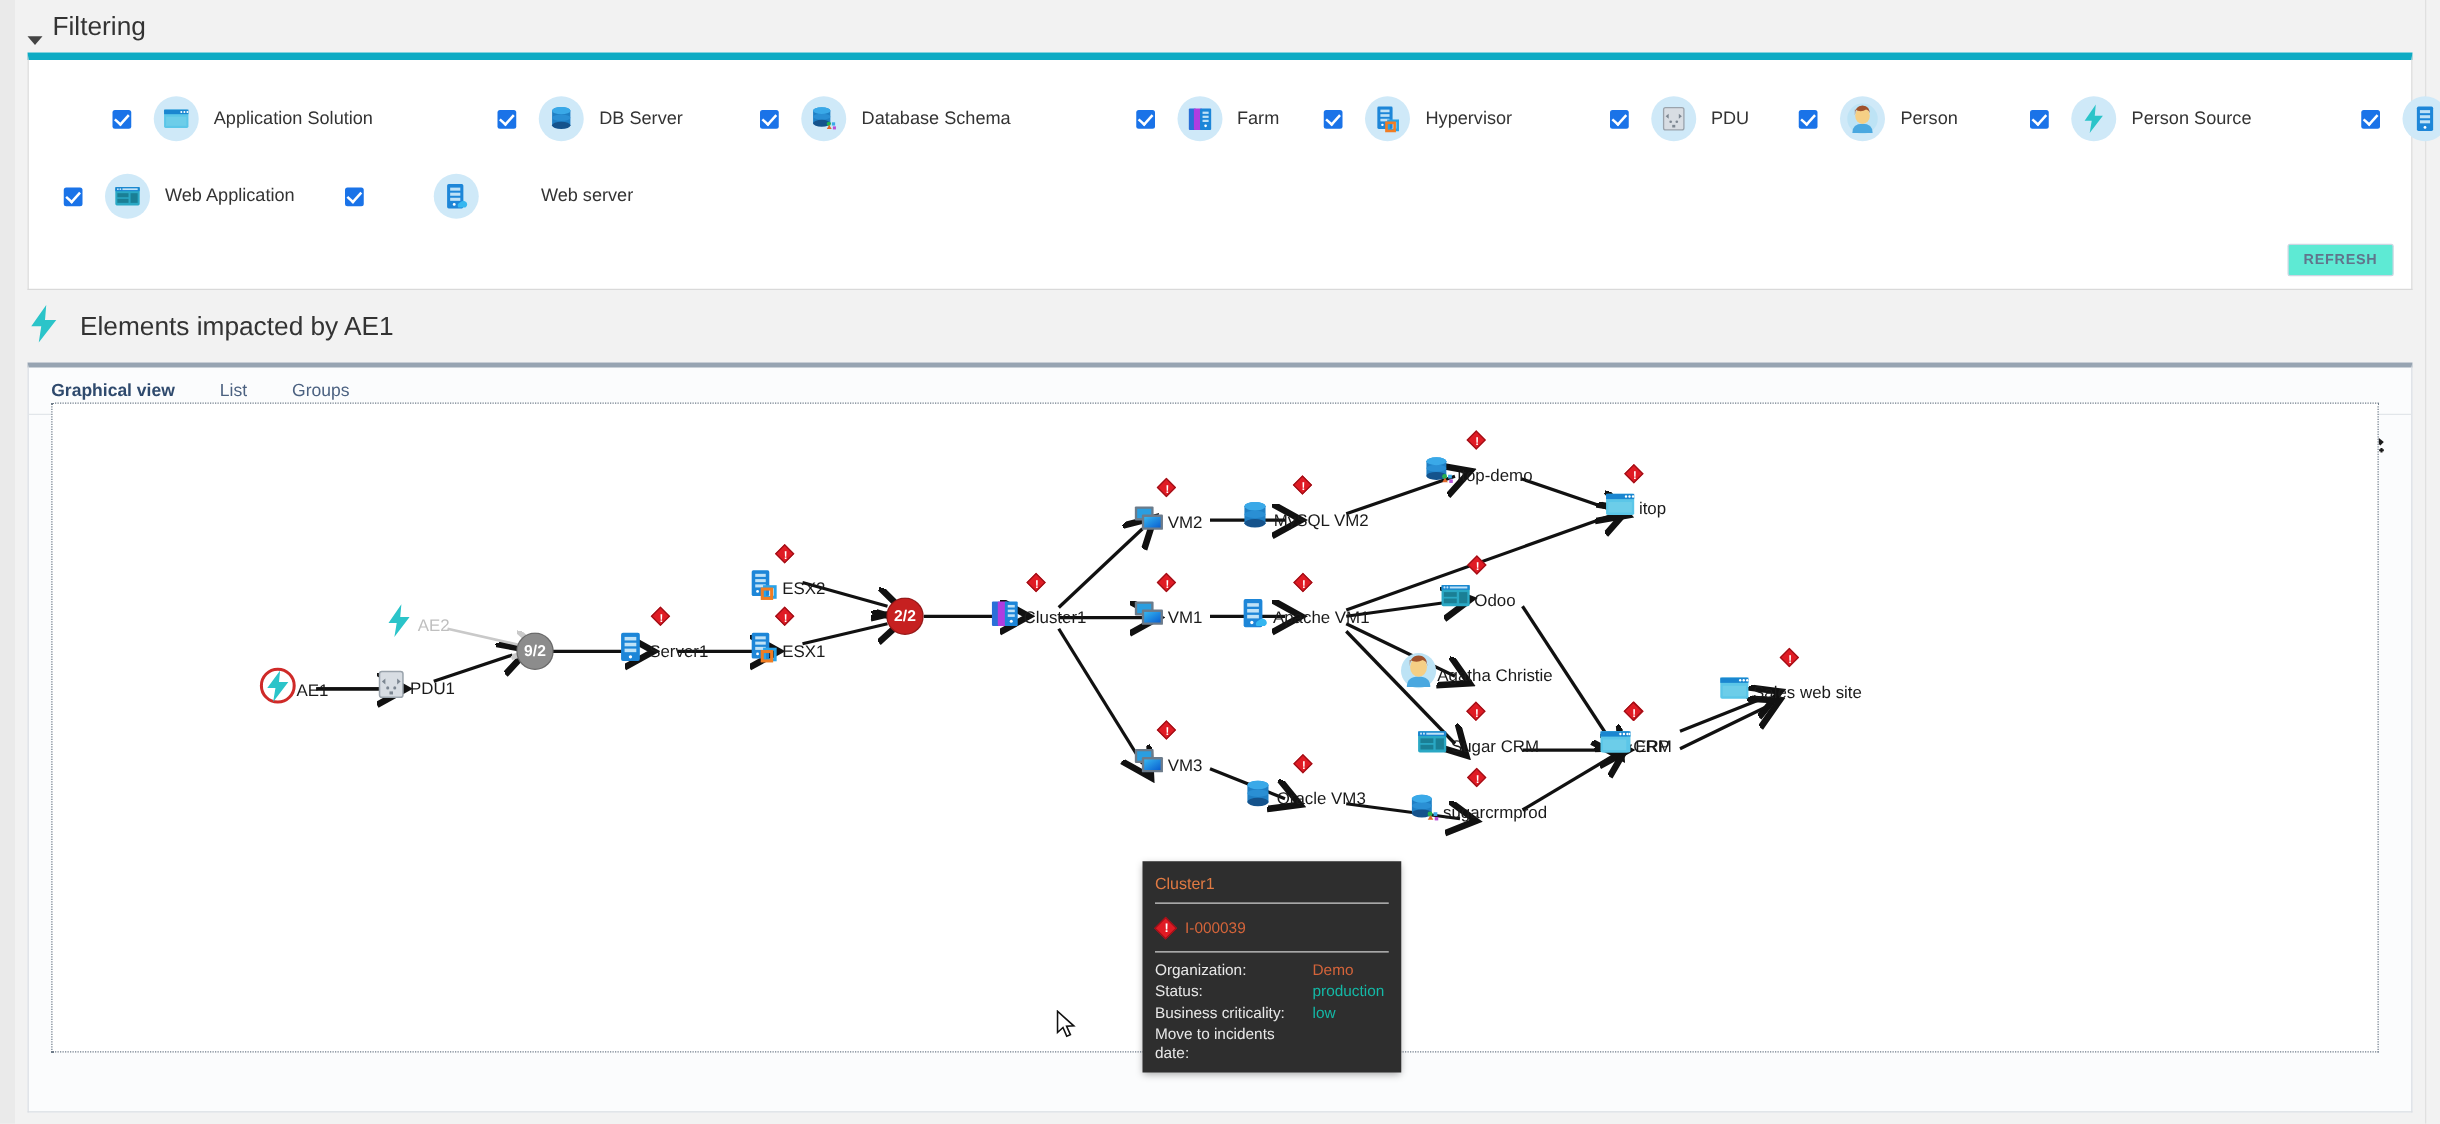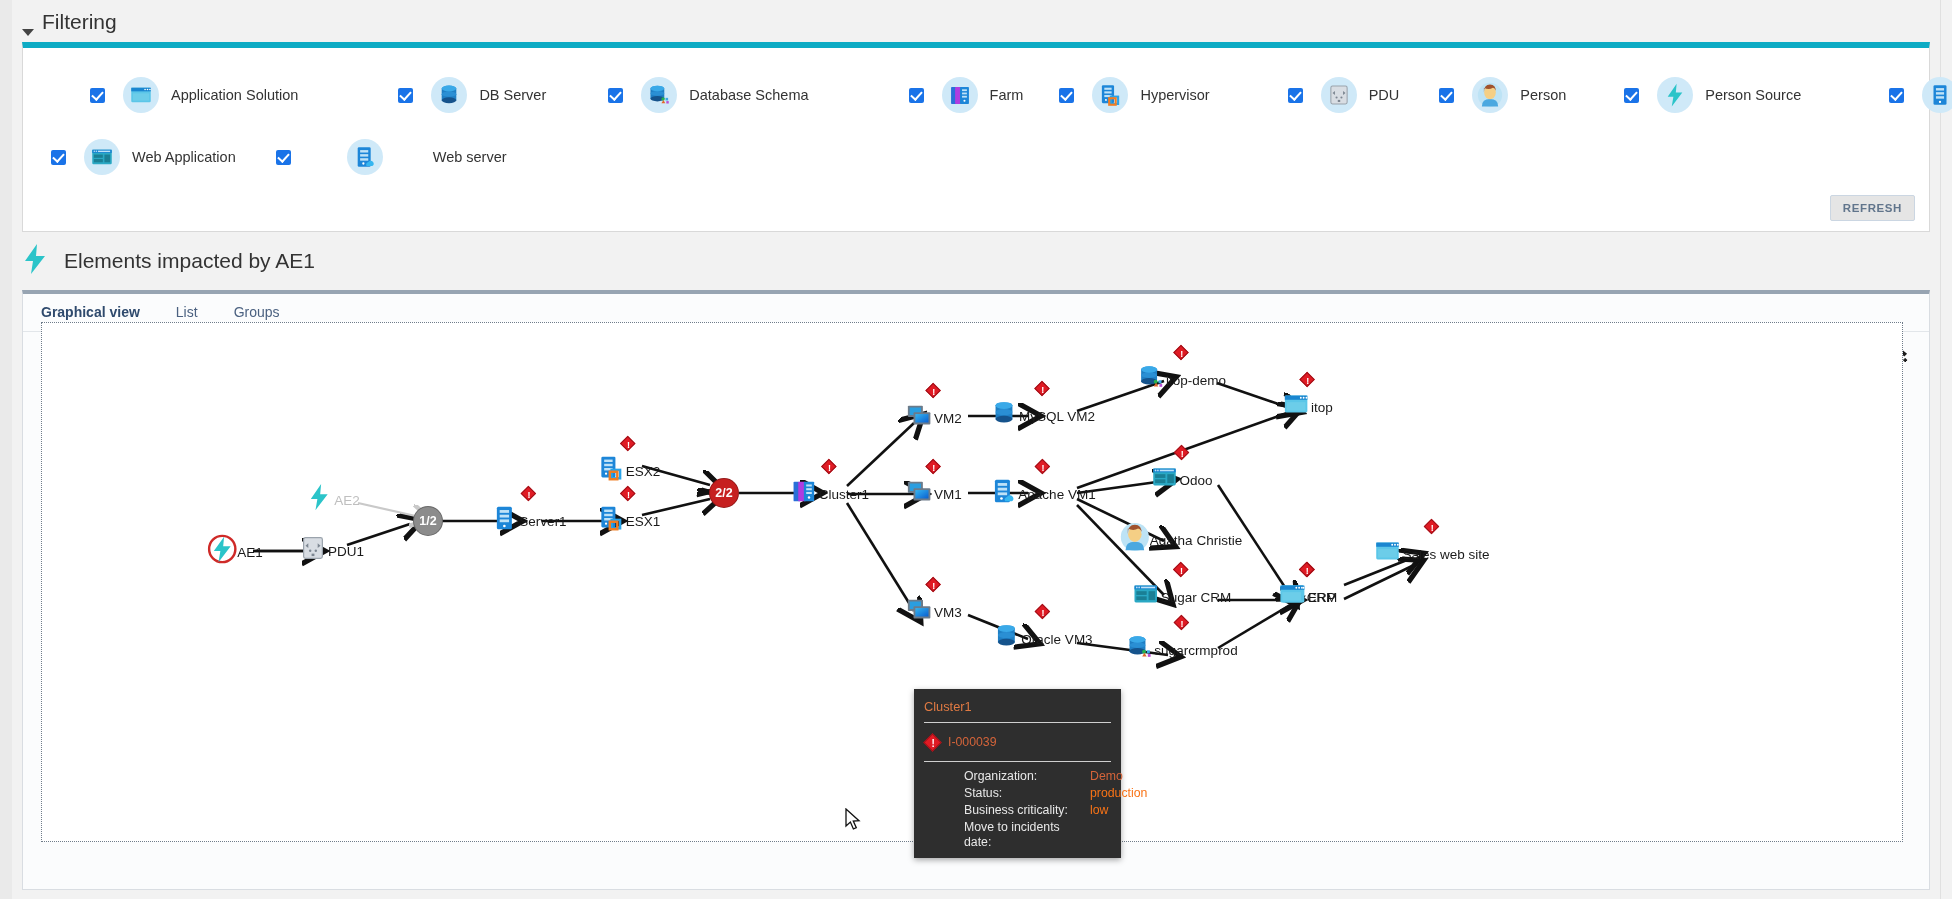--- a/index.html
+++ b/index.html
@@ -78,21 +78,21 @@
     background: #cfe9f8;
     display: flex; align-items: center; justify-content: center;
     flex: none;
     margin-right: 12px;
   }
   .chip-label {
     font-size: 14.5px; color: #333;
     white-space: nowrap;
   }
   .btn-refresh {
-    background: #e5e5e5;
+    background: #5eead4;
     border: 1px solid #cbd6e2;
     border-radius: 2px;
     color: #61758c;
     font-size: 11.5px;
     font-weight: bold;
     letter-spacing: 0.6px;
     padding: 6px 12px;
     cursor: pointer;
     font-family: "Liberation Sans", sans-serif;
   }
@@ -269,24 +269,23 @@
     width: 13px; height: 13px;
     transform: rotate(-45deg);
     color: #fff; font-size: 10px; font-weight: bold;
     text-align: center; line-height: 14px;
   }
   .tt-grid {
     display: grid;
     grid-template-columns: 126px 1fr;
     row-gap: 2px;
     line-height: 15px;
-    margin-left: 40px;
   }
   .tt-k { color: #e8e8e8; }
-  .tt-v { color: #f97316; }
+  .tt-v { color: #14b8a6; }
   .tt-v.accent { color: #d4643a; }
   .cursor-arrow { position: absolute; z-index: 60; }
   .scroll-rail {
     position: absolute;
     right: 0; top: 0;
     width: 12px; height: 899px;
     background: #f2f2f2;
     border-left: 1px solid #e0e0e0;
   }
   .side-rail {
@@ -615,21 +614,21 @@
                 <rect x="6" y="5" width="20" height="22" rx="2" fill="#d8dde3" stroke="#9aa3ac" stroke-width="1.3"></rect>
                 <path d="M11 11 l0 5 l-3 -2.5 Z" fill="#7c8691"></path>
                 <path d="M21 11 l0 5 l3 -2.5 Z" fill="#7c8691"></path>
                 <circle cx="13" cy="19" r="1.3" fill="#7c8691"></circle>
                 <circle cx="19" cy="19" r="1.3" fill="#7c8691"></circle>
                 <rect x="14.5" y="22" width="3" height="2.6" fill="#7c8691"></rect>
               </svg></span>
             <span class="node-label">PDU1</span>
           </div>
           <div class="node" style="left: 386px; top: 198px;">
-            <div class="grp-circle" style="background:#8c8c8c">1/2</div>
+            <div class="grp-circle" style="background:#8c8c8c">9/2</div>
           </div>
           <div class="node" style="left: 486px; top: 197px;">
             <span class="alarm"></span>
             <span><svg width="30" height="30" viewBox="0 0 32 32">
                 <rect x="8" y="4" width="16" height="24" rx="1.6" fill="#1d86d8"></rect>
                 <rect x="11" y="7.5" width="10" height="3" fill="#bfe2f7"></rect>
                 <rect x="11" y="12.5" width="10" height="3" fill="#bfe2f7"></rect>
                 <rect x="11" y="17.5" width="10" height="3" fill="#bfe2f7"></rect>
                 <circle cx="16" cy="24.5" r="1.4" fill="#fff"></circle>
               </svg></span>

